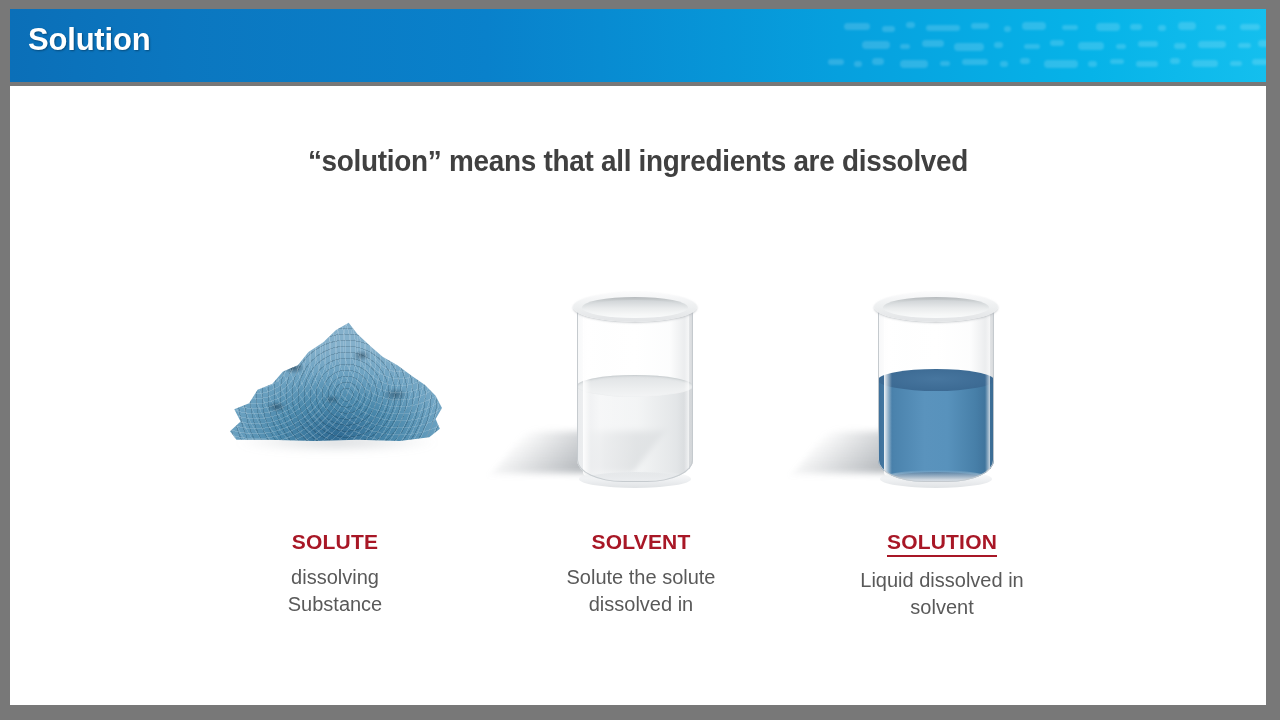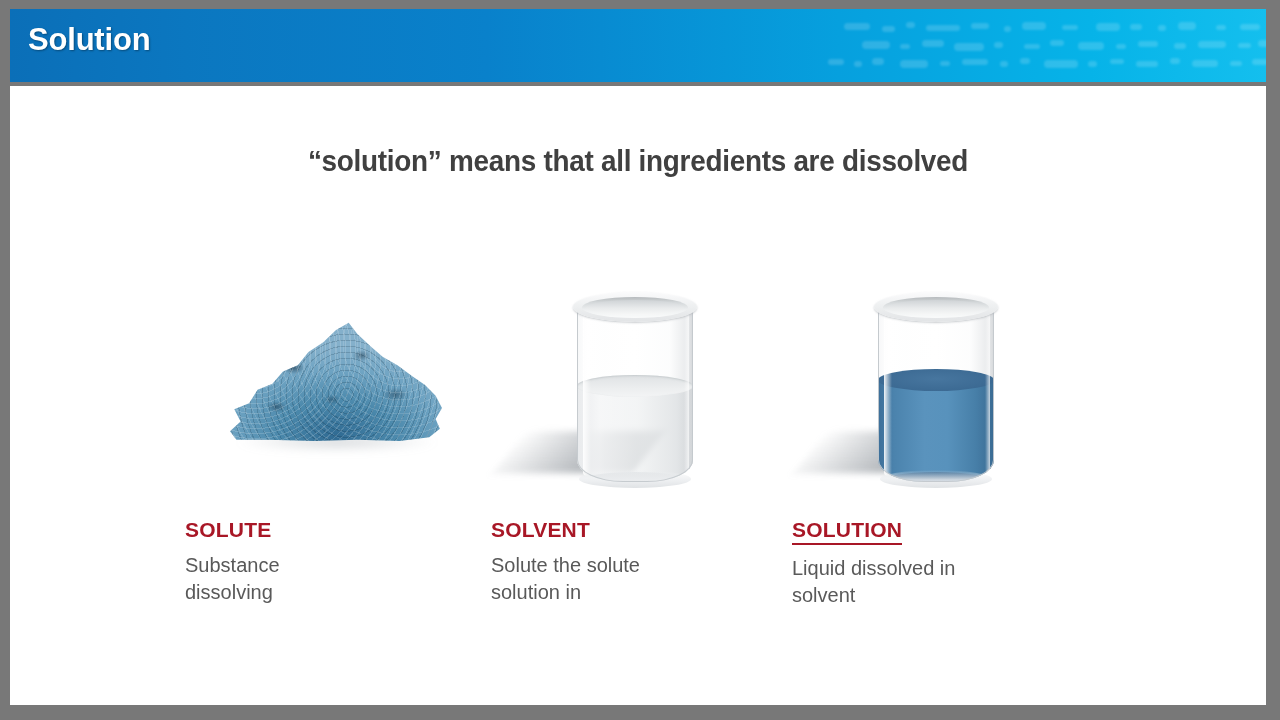--- a/index.html
+++ b/index.html
@@ -344,24 +344,24 @@
     bottom: 0px;
     width: 112px;
     height: 18px;
     border-radius: 50%;
     background: linear-gradient(to bottom, rgba(255,255,255,0) 0%, rgba(236,238,240,0.85) 55%, rgba(222,225,228,0.95) 100%);
   }
 
   
   .caption {
     position: absolute;
-    top: 232px;
+    top: 244px;
     left: 0;
     width: 300px;
-    text-align: left;
+    text-align: center;
   }
   .caption-title {
     font-size: 21px;
     font-weight: bold;
     color: #a81726;
     letter-spacing: 0.2px;
     font-family: "Liberation Sans", sans-serif;
     display: inline-block;
   }
   .caption-title.underlined {
@@ -441,22 +441,22 @@
         <div class="figure">
           <div class="powder-wrap">
             <div class="powder-shadow"></div>
             <div class="powder"></div>
             <div class="powder-grain"></div>
           </div>
         </div>
         <div class="caption">
           <div><span class="caption-title">SOLUTE</span></div>
           <div class="caption-desc">
+            <div>dissolving</div>
             <div>Substance</div>
-            <div>dissolving</div>
           </div>
         </div>
       </div>
 
       <div class="col col-solvent">
         <div class="figure">
           <div class="beaker-wrap">
             <div class="beaker-shadow"></div>
             <div class="beaker">
               <div class="glass-body">
@@ -473,21 +473,21 @@
               <div class="rim-outer"></div>
               <div class="rim-inner"></div>
               <div class="rim-inner-deep"></div>
             </div>
           </div>
         </div>
         <div class="caption">
           <div><span class="caption-title">SOLVENT</span></div>
           <div class="caption-desc">
             <div>Solute the solute</div>
-            <div>solution in</div>
+            <div>dissolved in</div>
           </div>
         </div>
       </div>
 
       <div class="col col-solution">
         <div class="figure">
           <div class="beaker-wrap">
             <div class="beaker-shadow"></div>
             <div class="beaker">
               <div class="glass-body">

